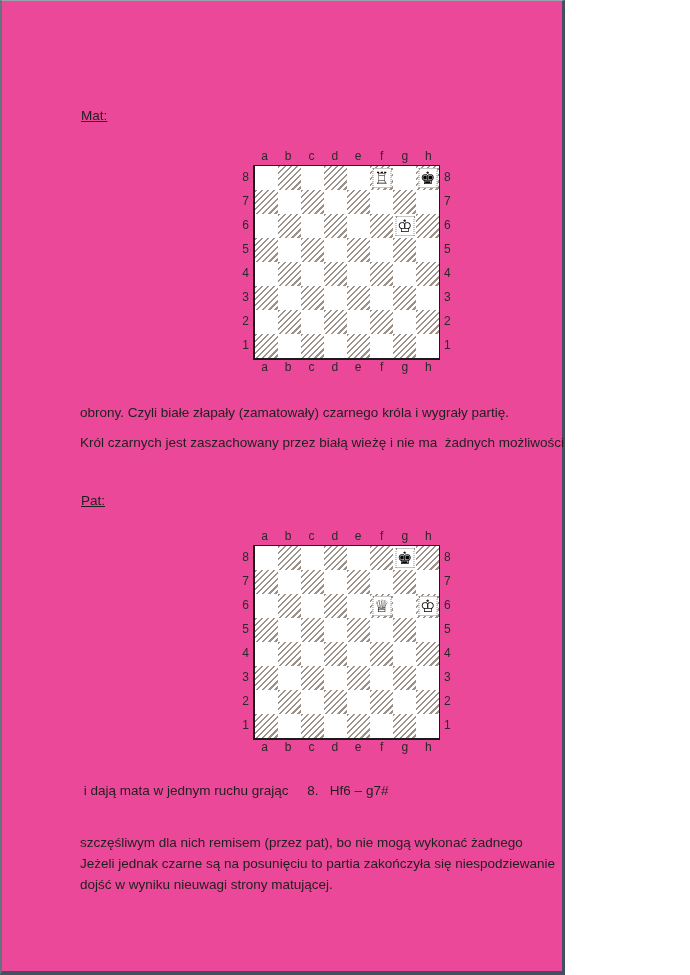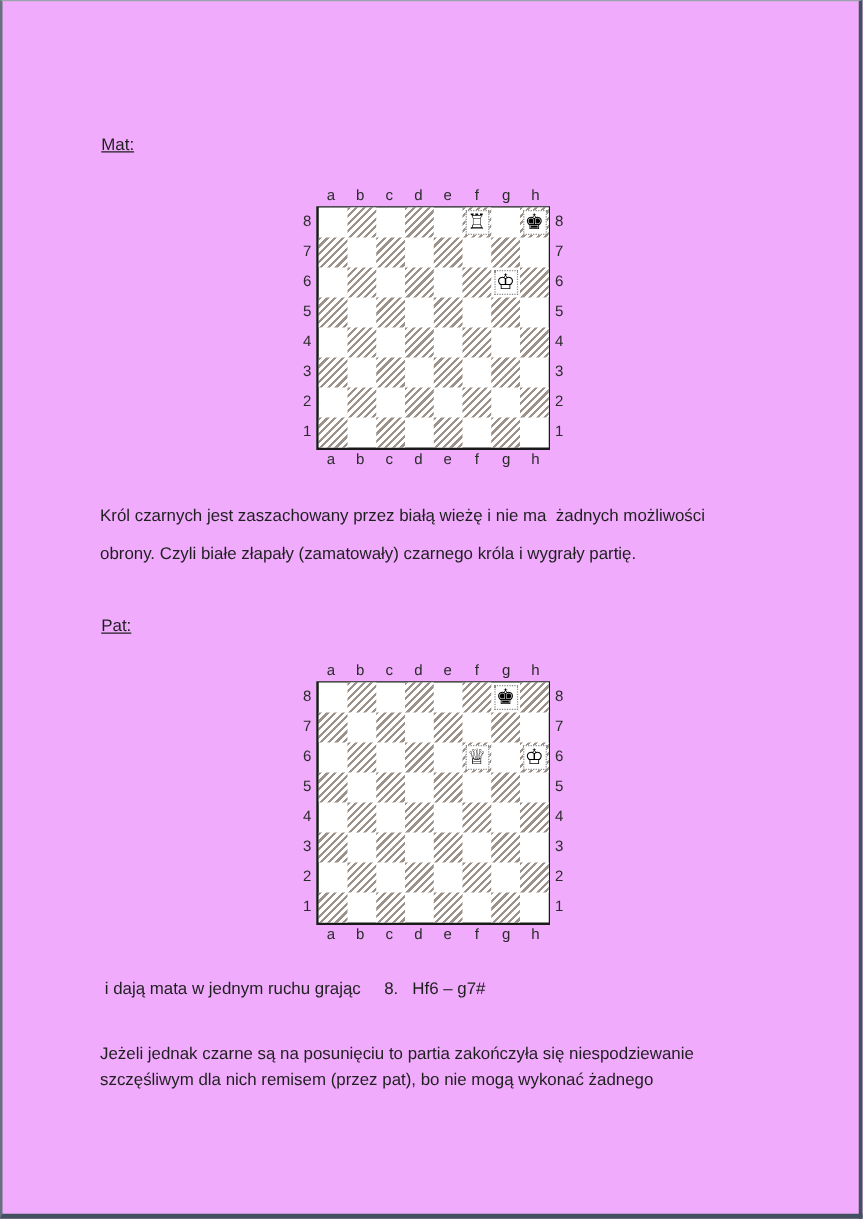--- a/index.html
+++ b/index.html
@@ -2,21 +2,21 @@
 <html style="--text: #1f1f1f; --hatch: #9c9289; --page_border: #43505f;"><head>
 <meta charset="utf-8">
 <style>
   * { margin:0; padding:0; box-sizing:border-box; }
   html,body { background:#fff; }
   body {
     width:690px; height:975px; overflow:hidden;
     font-family:"Liberation Sans", sans-serif;
   }
   .page {
-    position:relative; width:690px; height:975px; background:#f0abfc;
+    position:relative; width:565px; height:975px; background:#ec4899;
     border-top:1px solid #9aa3ac;
     border-left:2px solid #66707e;
     border-right:3px solid #43505f;
     border-bottom:4px solid #43505f;
   }
   .heading {
     position:absolute; left:79px;
     font-size:13.5px; font-weight:normal; color:var(--text);
     text-decoration:underline; line-height:17px;
   }
@@ -188,22 +188,22 @@
         <span>d</span>
         <span>e</span>
         <span>f</span>
         <span>g</span>
         <span>h</span>
       </div>
       <div class="corner"></div>
     </div>
 
   <div class="para spaced" style="top:397px">
+      <div class="tline">obrony. Czyli białe złapały (zamatowały) czarnego króla i wygrały partię.</div>
       <div class="tline">Król czarnych jest zaszachowany przez białą wieżę i nie ma  żadnych możliwości</div>
-      <div class="tline">obrony. Czyli białe złapały (zamatowały) czarnego króla i wygrały partię.</div>
     </div>
 
   <div class="heading" style="top:491px">Pat:</div>
 
   <div class="board-block" style="top:528px">
       <div class="corner"></div>
       <div class="files top">
         <span>a</span>
         <span>b</span>
         <span>c</span>
@@ -324,17 +324,18 @@
         <span>h</span>
       </div>
       <div class="corner"></div>
     </div>
 
   <div class="para" style="top:779px">
       <div class="tline"> i dają mata w jednym ruchu grając     8.   Hf6 – g7#</div>
     </div>
 
   <div class="para" style="top:831px">
+      <div class="tline">szczęśliwym dla nich remisem (przez pat), bo nie mogą wykonać żadnego</div>
       <div class="tline">Jeżeli jednak czarne są na posunięciu to partia zakończyła się niespodziewanie</div>
-      <div class="tline">szczęśliwym dla nich remisem (przez pat), bo nie mogą wykonać żadnego</div>
+      <div class="tline">dojść w wyniku nieuwagi strony matującej.</div>
     </div>
 
 </div>
 
 </body></html>

